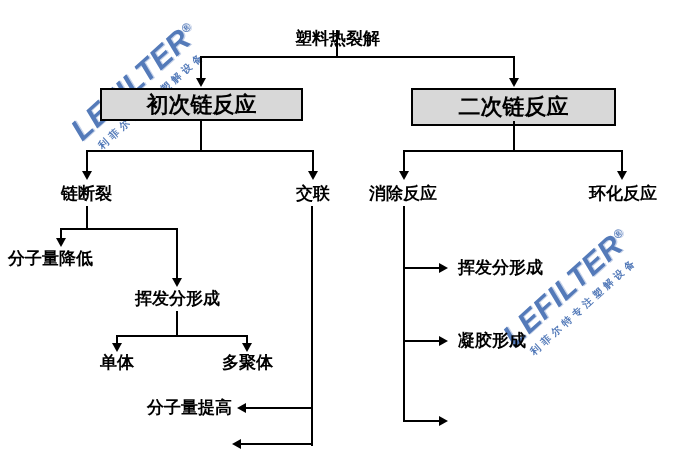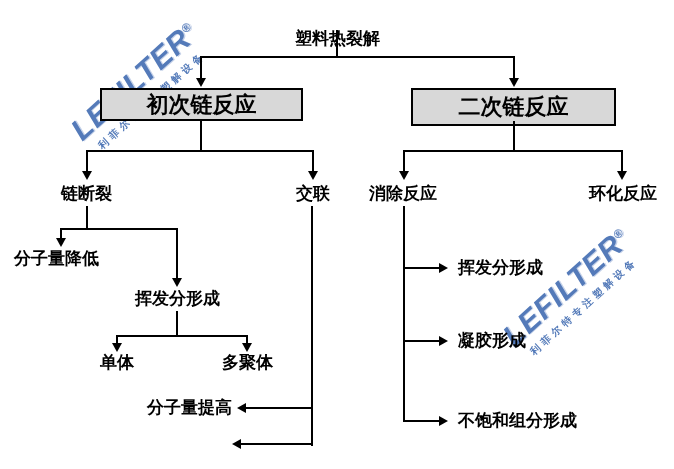--- a/index.html
+++ b/index.html
@@ -54,21 +54,21 @@
   <div class="node" style="left:61px;top:184px;">链断裂</div>
   <div class="node" style="left:296px;top:184px;">交联</div>
 
   <div class="vl" style="left:86px;top:206px;height:22px;"></div>
   <div class="hl" style="left:60px;top:228px;width:118px;"></div>
   <div class="vl" style="left:60px;top:228px;height:12px;"></div>
   <div class="arr-d" style="left:56px;top:238px;"></div>
   <div class="vl" style="left:176px;top:228px;height:52px;"></div>
   <div class="arr-d" style="left:172px;top:278px;"></div>
 
-  <div class="node" style="left:8px;top:249px;margin-left:6px;">分子量降低</div>
+  <div class="node" style="left:8px;top:249px;">分子量降低</div>
   <div class="node" style="left:135px;top:289px;">挥发分形成</div>
 
   <div class="vl" style="left:176px;top:311px;height:24px;"></div>
   <div class="hl" style="left:116px;top:335px;width:132px;"></div>
   <div class="vl" style="left:116px;top:335px;height:10px;"></div>
   <div class="arr-d" style="left:112px;top:343px;"></div>
   <div class="vl" style="left:246px;top:335px;height:10px;"></div>
   <div class="arr-d" style="left:242px;top:343px;"></div>
 
   <div class="node" style="left:100px;top:353px;font-family:Liberation Serif, serif;">单体</div>
@@ -95,15 +95,14 @@
   <div class="vl" style="left:403px;top:206px;height:216px;"></div>
   <div class="hl" style="left:403px;top:267px;width:36px;"></div>
   <div class="arr-r" style="left:439px;top:263px;"></div>
   <div class="hl" style="left:403px;top:340px;width:36px;"></div>
   <div class="arr-r" style="left:439px;top:336px;"></div>
   <div class="hl" style="left:403px;top:420px;width:36px;"></div>
   <div class="arr-r" style="left:439px;top:416px;"></div>
 
   <div class="node" style="left:458px;top:258px;">挥发分形成</div>
   <div class="node" style="left:458px;top:331px;">凝胶形成</div>
-  <div class="node" style="left:458px;top:411px;">不饱和组分形成</div>
 
 </div>
 
 </body></html>

